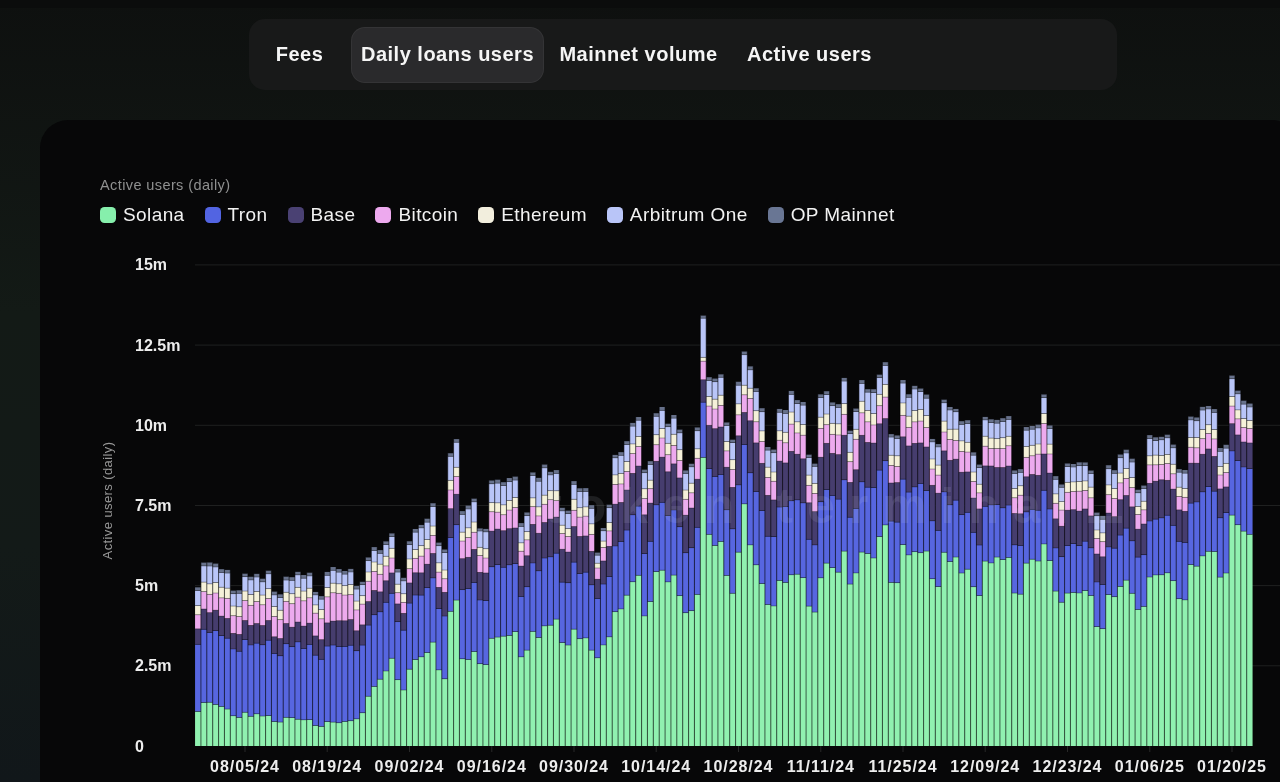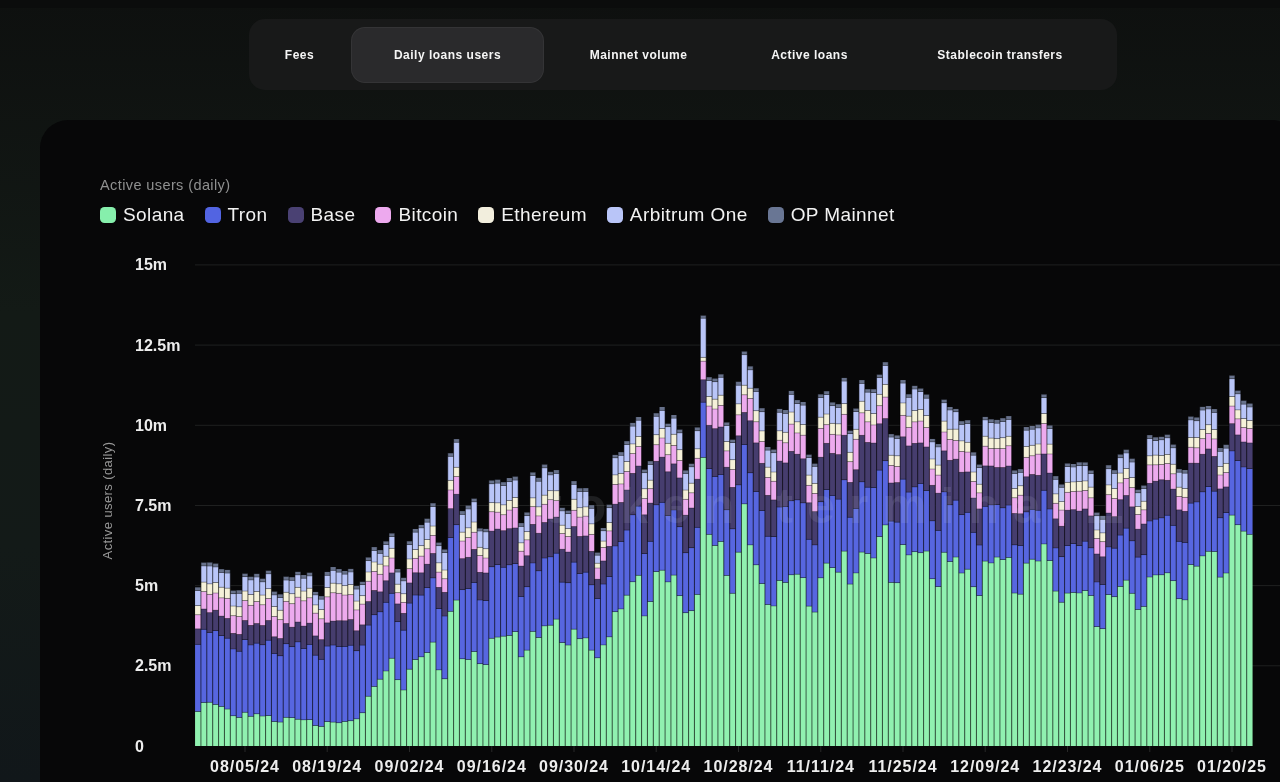--- a/index.html
+++ b/index.html
@@ -1,40 +1,39 @@
 <!DOCTYPE html>
 <html><head><meta charset="utf-8">
 <style>
   * { margin:0; padding:0; box-sizing:border-box; }
   html,body { width:1280px; height:782px; overflow:hidden;
     font-family:"Liberation Sans", sans-serif; }
   body { background:linear-gradient(180deg,#0e100f 0%,#131a16 40%,#131a18 70%,#11171a 100%); position:relative; }
   .topstrip { position:absolute; left:0; top:0; width:1280px; height:8px; background:#0b0c0c; }
   .tabs { position:absolute; left:249px; top:19px; width:868px; height:71px; background:#181919;
     border-radius:16px; }
-  .tab { position:absolute; top:7.5px; color:#f5f5f5; font-size:12px; font-weight:700; letter-spacing:0.5px;
+  .tab { position:absolute; top:7.5px; color:#f5f5f5; font-size:20px; font-weight:700; letter-spacing:0.5px;
     height:56px; display:flex; align-items:center; justify-content:center; white-space:nowrap; }
   .tab.active { background:#2a2a2c; border-radius:14px; box-shadow:inset 0 0 0 1px rgba(255,255,255,0.05); }
   .card { position:absolute; left:40px; top:120px; width:1260px; height:700px;
     background:#070708; border-radius:28px 28px 0 0; }
   .ctitle { position:absolute; left:100px; top:177px; font-size:14.5px; color:#8f9090; letter-spacing:0.4px; }
   .legend { position:absolute; left:100px; top:204px; display:flex; gap:20px; align-items:center; }
   .li { display:flex; align-items:center; gap:7px; color:#f2f2f2; font-size:19px; letter-spacing:0.4px; }
   .sw { width:16px; height:16px; border-radius:4.5px; display:inline-block; }
   svg text.ax { font-family:"Liberation Sans",sans-serif; font-size:16px; font-weight:bold; fill:#ededed; }
 </style></head>
 <body>
 <div class="topstrip"></div>
 <div class="card"></div>
 <div class="tabs">
   <div class="tab" style="left:11px;width:79px">Fees</div>
   <div class="tab active" style="left:102px;width:193px">Daily loans users</div>
   <div class="tab" style="left:307px;width:165px">Mainnet volume</div>
-  <div class="tab" style="left:490px;width:141px">Active loans</div>
-  <div class="tab" style="left:647px;width:208px">Stablecoin transfers</div>
+  <div class="tab" style="left:490px;width:141px">Active users</div>
 </div>
 <div class="ctitle">Active users (daily)</div>
 <div class="legend">
 <span class="li"><span class="sw" style="background:#86efac"></span>Solana</span>
 <span class="li"><span class="sw" style="background:#5264e2"></span>Tron</span>
 <span class="li"><span class="sw" style="background:#4a4173"></span>Base</span>
 <span class="li"><span class="sw" style="background:#eda9ee"></span>Bitcoin</span>
 <span class="li"><span class="sw" style="background:#f2eedd"></span>Ethereum</span>
 <span class="li"><span class="sw" style="background:#b9c5f8"></span>Arbitrum One</span>
 <span class="li"><span class="sw" style="background:#697694"></span>OP Mainnet</span>

